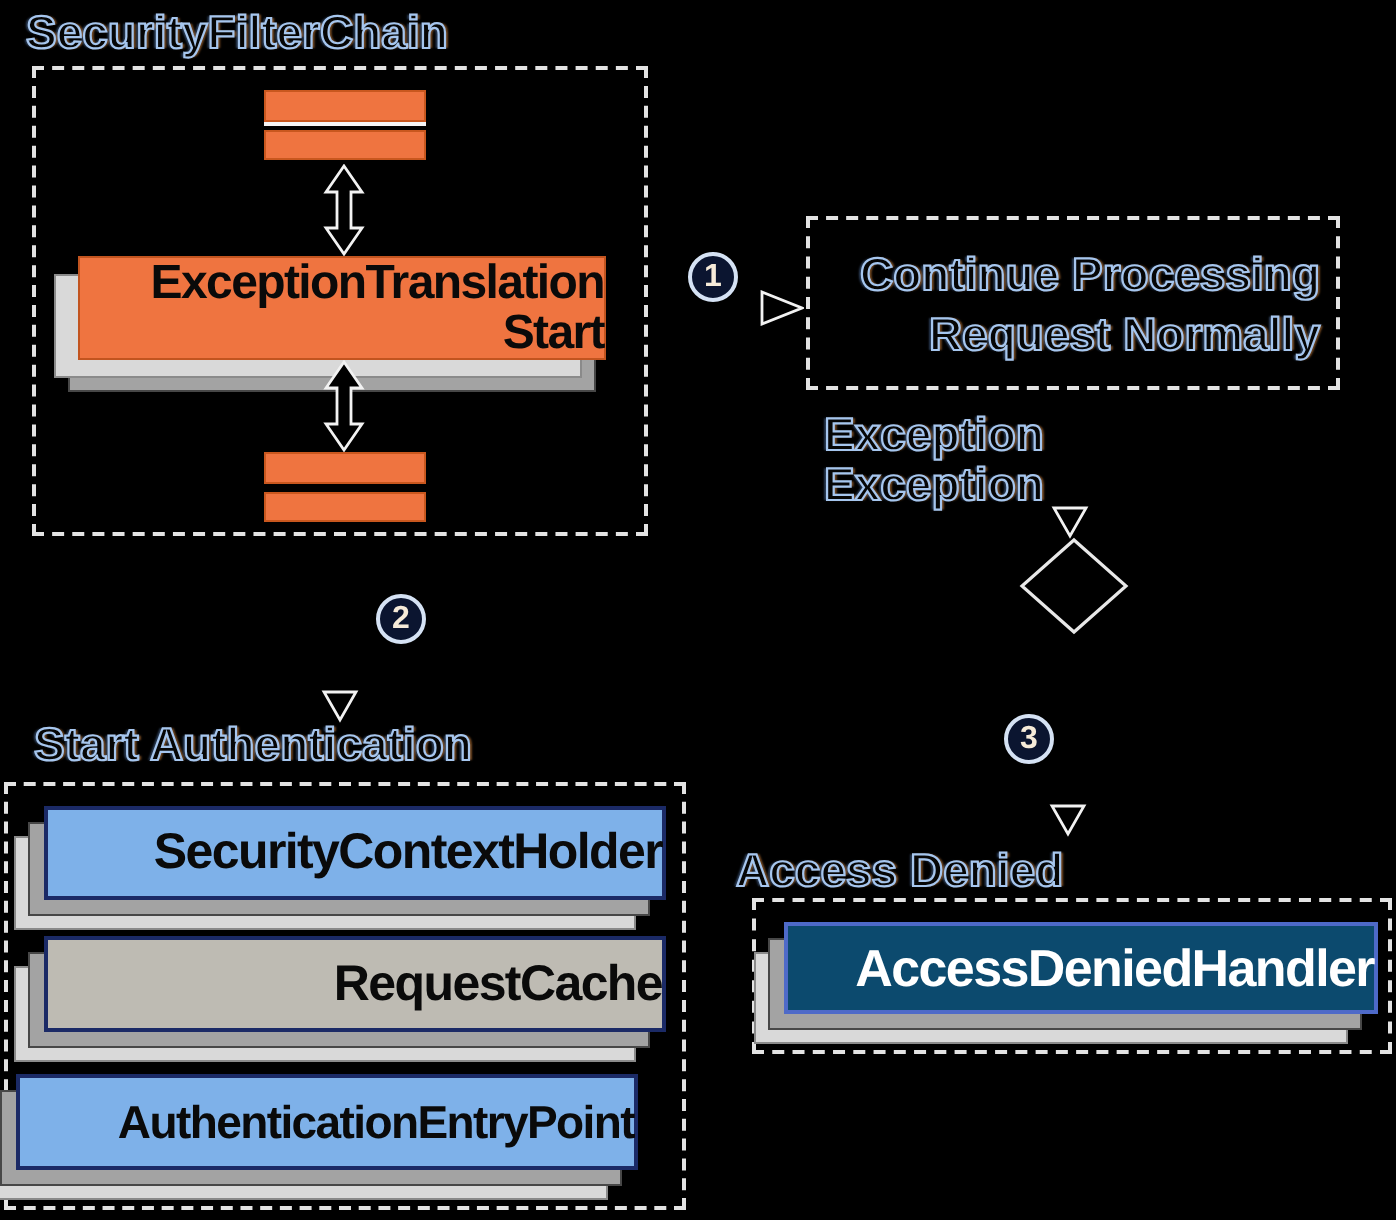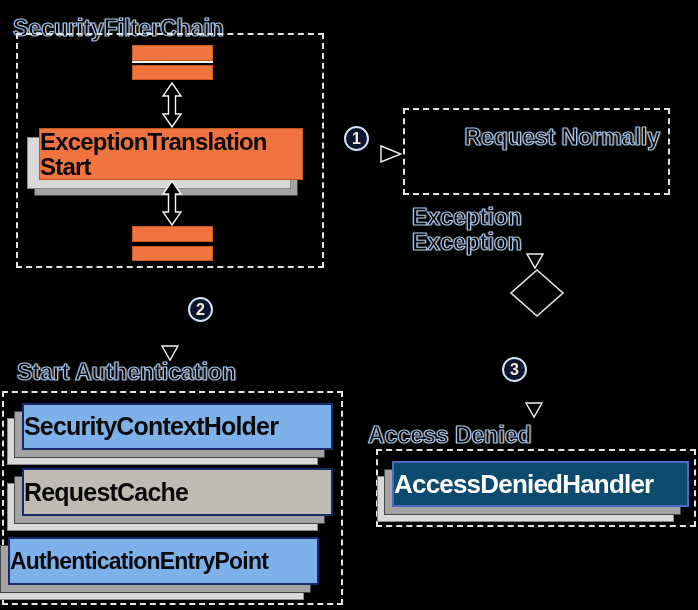--- a/index.html
+++ b/index.html
@@ -27,21 +27,21 @@
   .stack { position:absolute; }
   .stack .layer { position:absolute; left:0; top:0; width:100%; height:100%; }
   .sh-light { background:#D9D9D9; border:1px solid #8A8A8A; }
   .sh-dark  { background:#A3A3A3; border:1px solid #474747; }
   .stack.generic .sh-light { transform:translate(-15px,15px); z-index:0; }
   .stack.generic .sh-dark  { transform:translate(-8px,8px);  z-index:1; }
   .stack.etf .sh-dark  { transform:translate(-5px,16px); z-index:0; }
   .stack.etf .sh-light { transform:translate(-12px,9px); z-index:1; }
   .face {
     position:relative; z-index:2; width:100%; height:100%;
-    display:flex; flex-direction:column; align-items:flex-start; justify-content:center;
+    display:flex; flex-direction:column; align-items:flex-end; justify-content:center;
     text-align:center; font-weight:bold; letter-spacing:-0.8px; color:#0A0A0A;
   }
   .face-blue  { background:#7EB1E9; border:2px solid #1B2A66; font-size:25px; }
   .face-gray  { background:#BEBBB3; border:2px solid #1B2A66; font-size:25px; }
   .face-aep   { background:#7EB1E9; border:2px solid #1B2A66; font-size:23px; }
   .face-navy  { background:#0c4a6e; border:2px solid #4E6AC8; font-size:26px; color:#FFFFFF; }
   .face-orange{ background:#EF7440; border:1px solid #C2541F; font-size:24px; line-height:25px; }
 
   .num-circle {
     width:25px; height:25px; border-radius:50%;
@@ -53,21 +53,21 @@
   .arrow { z-index:5; }
   .continue-text {
     width:100%; height:100%; text-align:right; padding:12px 8px 0 0; line-height:30px;
   }
 </style>
 </head>
 <body>
 
 <div class="canvas">
 
-  <div class="abs outline-label" style="left:13px; top:16px;">SecurityFilterChain</div>
+  <div class="abs outline-label" style="left:13px; top:4px;">SecurityFilterChain</div>
 
   <div class="abs dashed-box" style="left:16px; top:33px; width:308px; height:235px;"></div>
 
   <div class="abs bar" style="left:132px; top:45px; width:81px; height:16px; box-shadow:0 2px 0 #F5F5F5;"></div>
   <div class="abs bar" style="left:132px; top:65px; width:81px; height:15px;"></div>
 
   <svg class="abs arrow" style="left:160px; top:82px;" width="24" height="46" viewBox="0 0 24 46">
     <polygon points="12,1 21,14 15.5,14 15.5,32 21,32 12,45 3,32 8.5,32 8.5,14 3,14" fill="#000000" stroke="#F2F2F2" stroke-width="1.4"></polygon>
   </svg>
 
@@ -89,20 +89,21 @@
 
   <div class="abs num-circle" style="left:344px; top:126px;">
     <span>1</span>
   </div>
   <svg class="abs arrow" style="left:380px; top:145px;" width="22" height="18" viewBox="0 0 22 18">
     <polygon points="1,1 21,9 1,17" fill="#000000" stroke="#F2F2F2" stroke-width="1.4"></polygon>
   </svg>
 
   <div class="abs dashed-box" style="left:403px; top:108px; width:267px; height:87px;">
     <div class="continue-text outline-label" style="white-space:normal;">
+      <div>Continue Processing</div>
       <div>Request Normally</div>
     </div>
   </div>
 
   <div class="abs" style="left:412px; top:205px;">
     <div class="outline-label">Exception</div>
     <div class="outline-label">Exception</div>
   </div>
 
   <svg class="abs arrow" style="left:525px; top:252px;" width="20" height="18" viewBox="0 0 20 18">

